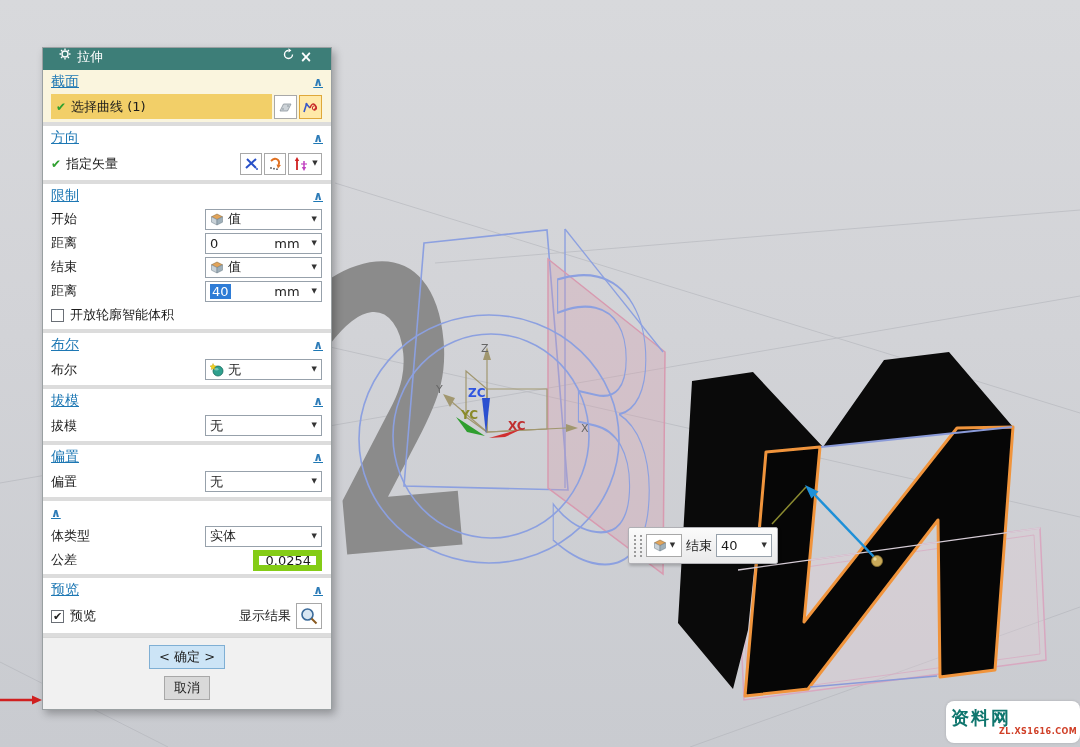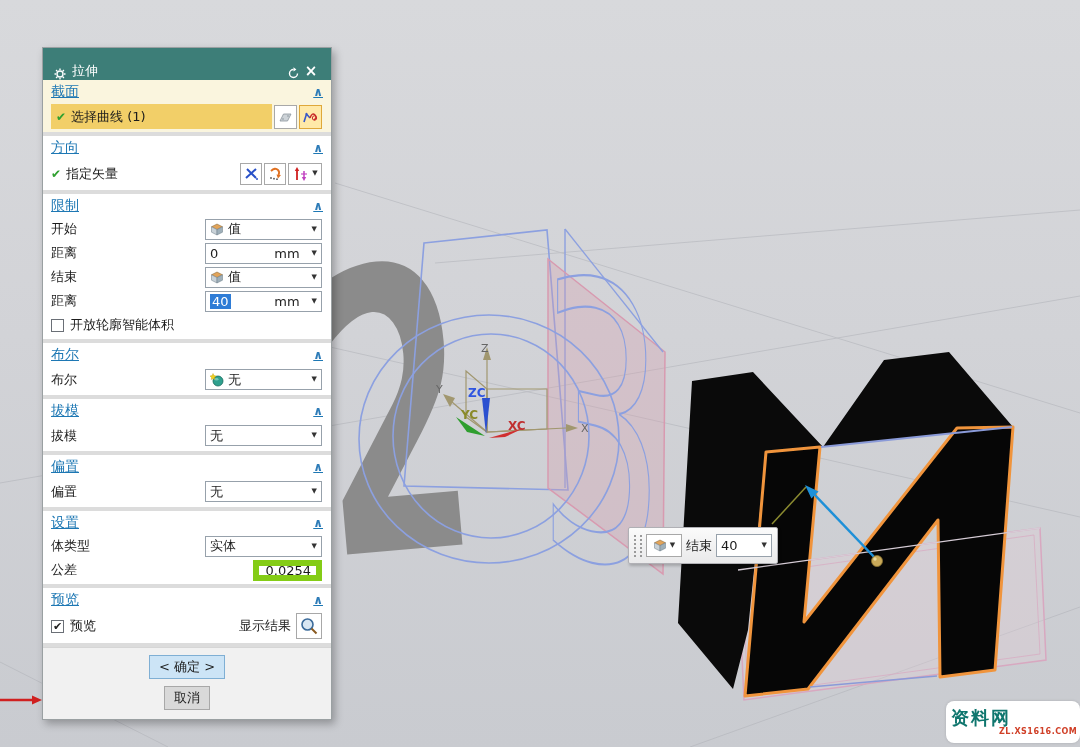--- a/index.html
+++ b/index.html
@@ -11,22 +11,22 @@
   
   #scene{position:absolute;left:0;top:0;width:1080px;height:747px;}
   
   .dlg{
     position:absolute;left:42px;top:47px;width:290px;
     background:#dcdcdc;border:1px solid #9aa0a2;box-sizing:border-box;
     box-shadow:3px 4px 8px rgba(0,0,0,.28);
     font-size:13px;color:#1c1c1c;
   }
   .dlg-title{
-    height:32px;background:#3d7e78;color:#fff;display:flex;align-items:flex-end;
-    padding:0 11px;font-size:13px;
+    height:22px;background:#3d7e78;color:#fff;display:flex;align-items:flex-start;
+    padding:0 16px;font-size:13px;
   }
   .dlg-title .t{flex:1;margin-left:6px;}
   .dlg-title .tb{width:18px;text-align:center;cursor:pointer;display:flex;align-items:center;justify-content:center;}
   .grp{background:#fff;margin-bottom:4px;padding-bottom:2px;}
   .grp.yellow{background:#faf5de;}
   .grp-hd{height:23px;display:flex;align-items:center;padding:0 8px;color:#1e78b4;font-size:14px;text-decoration:underline;}
   .grp-hd .hname{flex:1;}
   .chev{color:#2e7cb8;font-size:12px;font-weight:bold;line-height:1;}
   .row{height:24px;display:flex;align-items:center;padding:0 9px 0 8px;}
   .row .lbl{flex:1;}
@@ -332,21 +332,20 @@
       <span class="lbl">偏置</span>
       <span class="ctrl">
         <span class="cv">无</span>
         <span class="caret">▼</span>
       </span>
     </div>
   </div>
 
   <div class="grp">
     <div class="grp-hd">
-      <span class="hname">设置</span>
       <span class="chev">∧</span>
     </div>
     <div class="row">
       <span class="lbl">体类型</span>
       <span class="ctrl">
         <span class="cv">实体</span>
         <span class="caret">▼</span>
       </span>
     </div>
     <div class="row">

